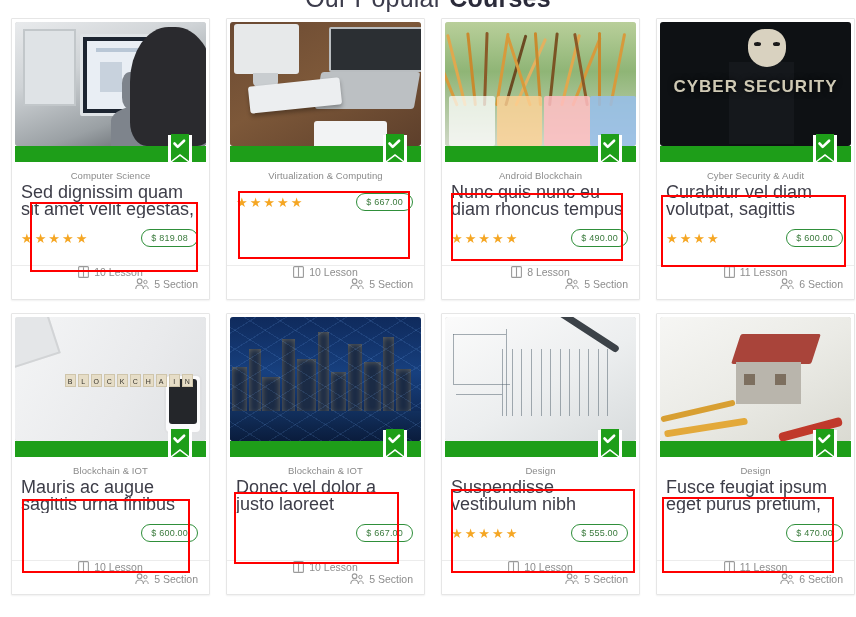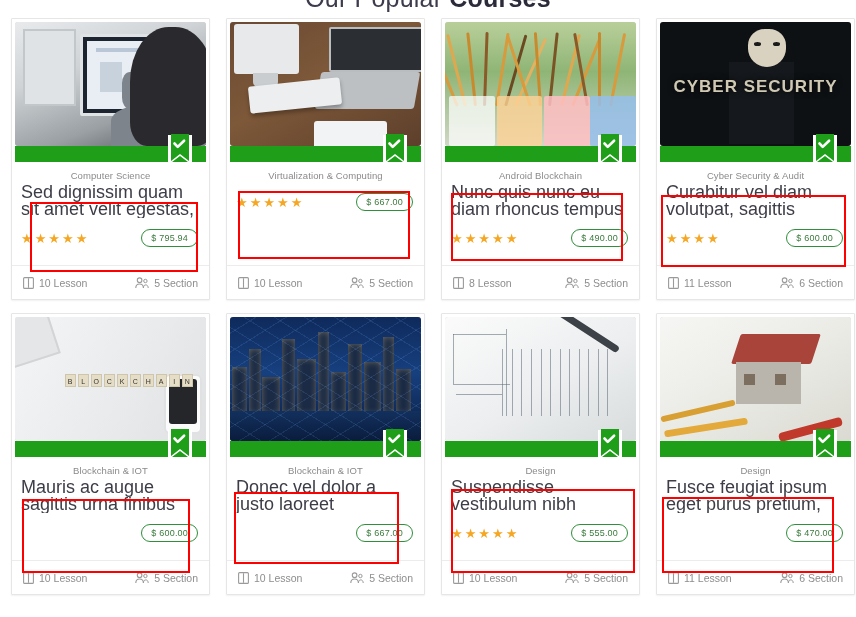--- a/index.html
+++ b/index.html
@@ -119,20 +119,21 @@
   .foot {
     position: absolute;
     left: 0; right: 0; bottom: 0;
     height: 34px;
     border-top: 1px solid #ececec;
     display: flex;
     align-items: center;
     padding: 0 11px;
     color: #8d8d8d;
     font-size: 10.5px;
+    flex-direction: column;
   }
   .foot .fitem { display: flex; align-items: center; gap: 5px; }
   .foot .fitem.right { margin-left: auto; }
   .foot svg { display: block; }
 
   
   .annot {
     position: absolute;
     border: 2px solid #ff0000;
     pointer-events: none;
@@ -229,21 +230,21 @@
           <div class="cat">Computer Science</div>
           <div class="title">Sed dignissim quam sit amet velit egestas, in hendrerit...</div>
           <div class="metarow">
             <div class="stars">
               <span class="star">★</span>
               <span class="star">★</span>
               <span class="star">★</span>
               <span class="star">★</span>
               <span class="star">★</span>
             </div>
-            <span class="price">$ 795.94</span>
+            <span class="price">$ 819.08</span>
           </div>
         </div>
         <div class="foot">
           <span class="fitem">
             <span>
               <svg width="11" height="12" viewBox="0 0 11 12">
                 <rect x="0.6" y="0.6" width="9.8" height="10.8" rx="1" fill="none" stroke="#9a9a9a" stroke-width="1.1"></rect>
                 <line x1="5.5" y1="1.2" x2="5.5" y2="10.8" stroke="#9a9a9a" stroke-width="1.1"></line>
               </svg>
             </span>

